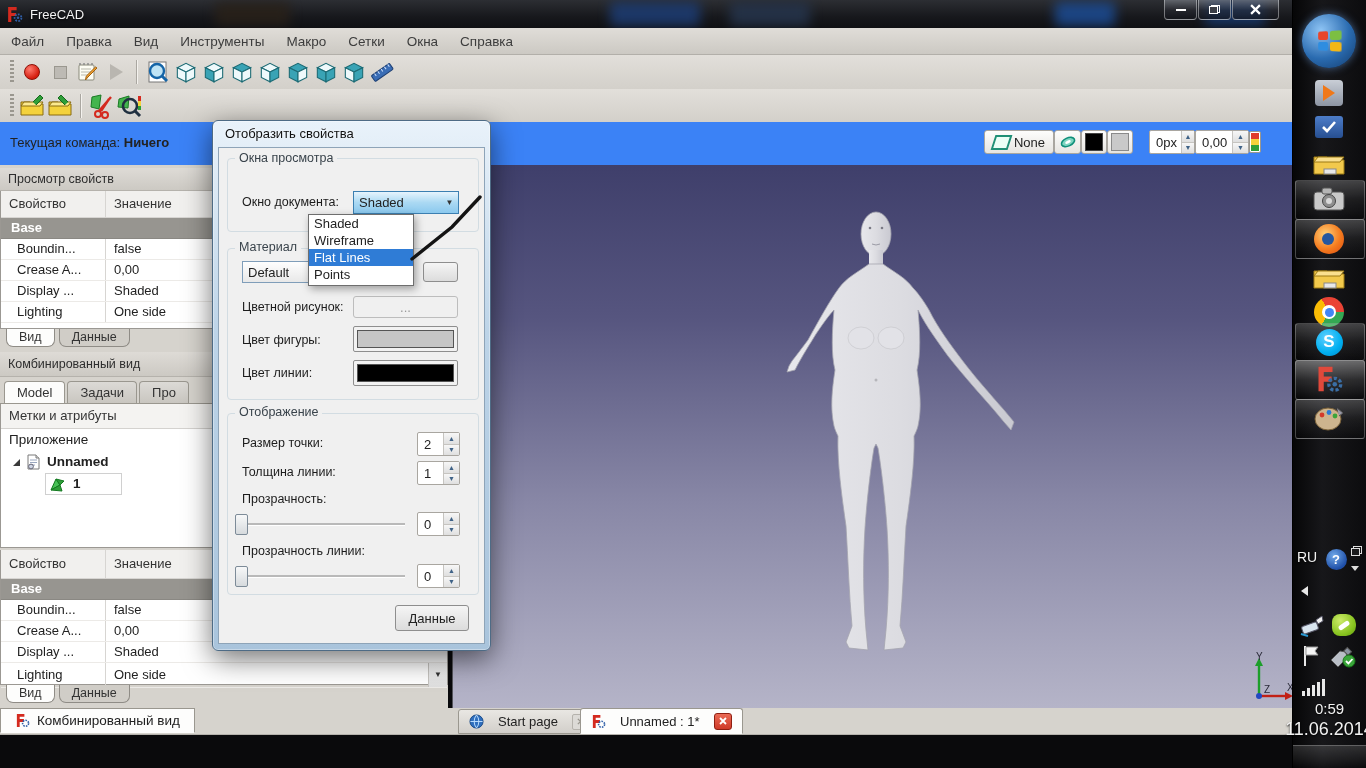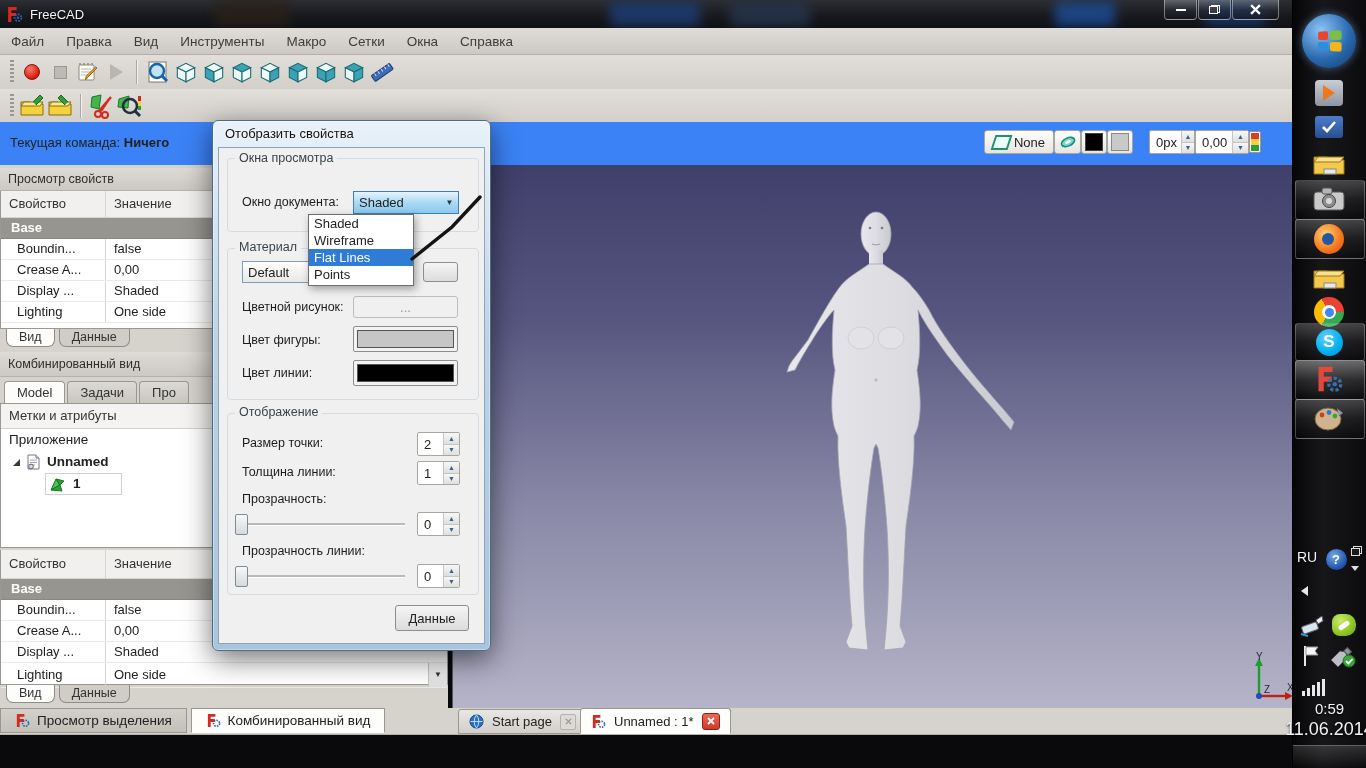--- a/index.html
+++ b/index.html
@@ -60,21 +60,21 @@
   .tree-row{height:22px;line-height:22px;display:flex;align-items:center;}
   .dock-tab{height:25px;display:inline-flex;align-items:center;gap:7px;padding:0 14px;border:1px solid #9a978f;
     box-sizing:border-box;font-size:13.5px;}
 
   
   #viewport{left:452px;top:165px;width:841px;height:543px;border-left:1px solid #55555c;
     background:linear-gradient(180deg,#3f3f6b 0%,#56557f 28%,#8887a6 62%,#b5b4c8 100%);overflow:hidden;}
   #vp-annotation{left:18px;top:22px;font-family:"DejaVu Serif",serif;font-size:35px;line-height:60px;
     color:#fff;white-space:pre-line;}
   #mdi-tabbar{left:452px;top:708px;width:841px;height:26px;background:#d6d3cd;border-bottom:1px solid #b5b2ac;}
-  .mdi-tab{height:25px;display:inline-flex;align-items:center;gap:8px;padding:4px 10px;border:1px solid #9a978f;box-sizing:border-box;}
+  .mdi-tab{height:25px;display:inline-flex;align-items:center;gap:14px;padding:4px 10px;border:1px solid #9a978f;box-sizing:border-box;}
   #statusbar{left:0;top:734px;width:1293px;height:34px;background:#d6d3cd;margin-top:44px;}
 
   
   #dialog{left:168px;top:120px;width:279px;height:531px;border-radius:6px;
     border:1px solid #4e6b85;background:linear-gradient(180deg,#e9f2fa,#bdd4e8 40%,#a9c4dc);
     box-shadow:0 8px 28px rgba(0,0,0,.55),0 0 0 1px rgba(255,255,255,.35) inset;box-sizing:border-box;z-index:20;margin-left:44px;}
   #dialog-title{position:absolute;left:12px;top:5px;font-size:13px;color:#111;text-shadow:0 0 4px #fff;}
   #dialog-content{position:absolute;left:5px;top:26px;width:267px;height:497px;background:#f0f0f0;
     border:1px solid #8ea4b8;box-sizing:border-box;}
   .grp{position:absolute;border:1px solid #d2dce2;border-radius:4px;}
@@ -417,27 +417,20 @@
           </div>
         </div>
         <div class="btabs">
           <span class="btab active">Вид</span>
           <span class="btab">Данные</span>
         </div>
       </div>
     </div>
 
     <div class="abs" style="left:0;top:708px;width:452px;height:26px;background:#d6d3cd;border-bottom:1px solid #b5b2ac;">
-      <div class="dock-tab" style="background:linear-gradient(180deg,#d3d0ca,#c3c0ba);">
-        <svg width="15" height="15" viewBox="0 0 16 16">
-            <path d="M2 1h8v3H5v2.5h4.5v3H5V15H2z" fill="#d42a1f"></path>
-            <circle cx="11.3" cy="11" r="3.2" fill="none" stroke="#2f5fa8" stroke-width="1.7" stroke-dasharray="1.7 1.2"></circle>
-          </svg>
-        <span>Просмотр выделения</span>
-      </div>
       <div class="dock-tab" style="background:#fdfdfc;border-bottom-color:#fdfdfc;">
         <svg width="15" height="15" viewBox="0 0 16 16">
             <path d="M2 1h8v3H5v2.5h4.5v3H5V15H2z" fill="#d42a1f"></path>
             <circle cx="11.3" cy="11" r="3.2" fill="none" stroke="#2f5fa8" stroke-width="1.7" stroke-dasharray="1.7 1.2"></circle>
           </svg>
         <span>Комбинированный вид</span>
       </div>
     </div>
 
     <div class="abs" id="viewport">

